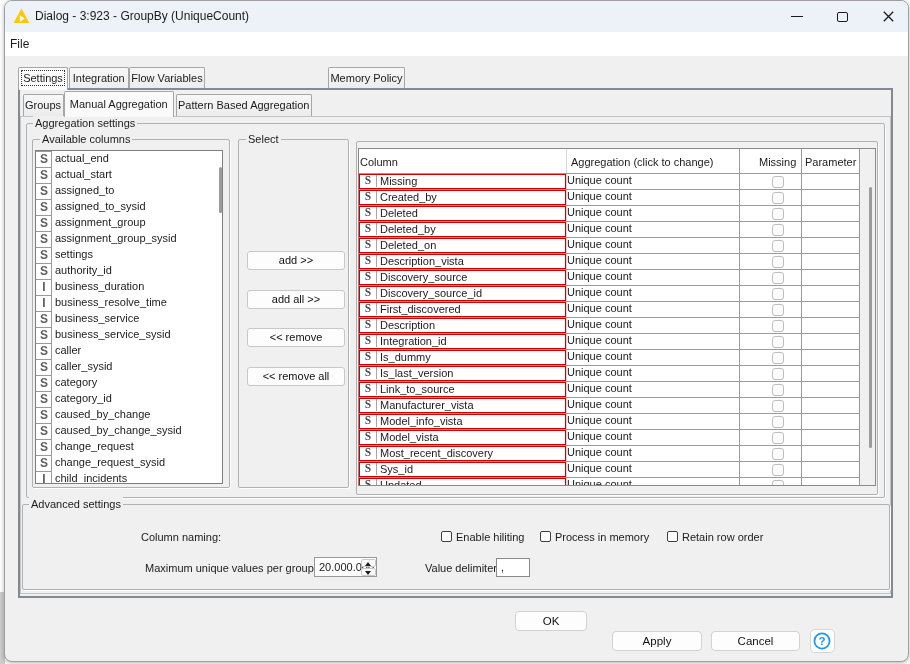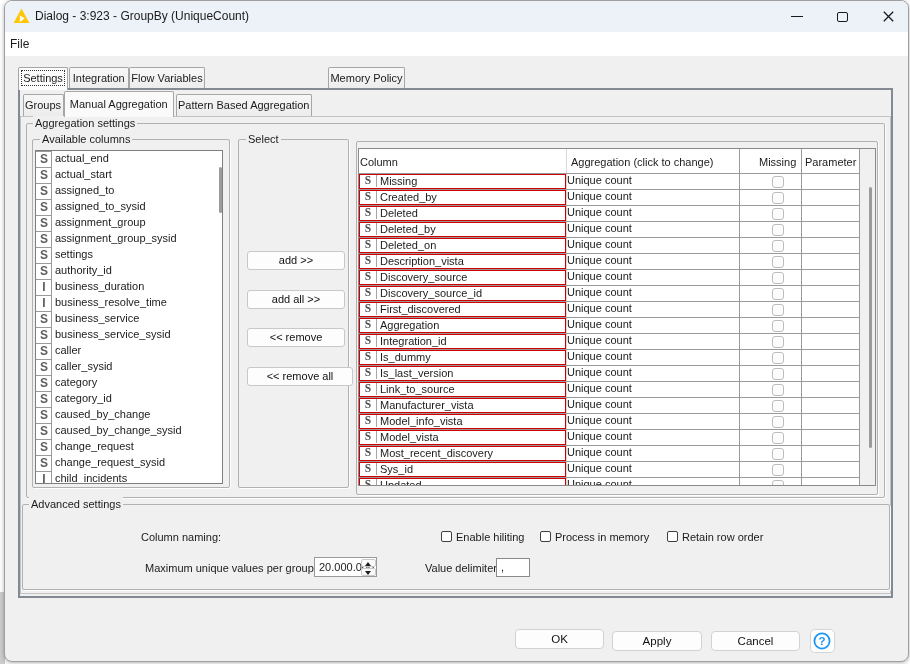--- a/index.html
+++ b/index.html
@@ -134,21 +134,21 @@
 <div style="position:absolute;left:0;top:320px;width:16px;height:16px;text-align:center;line-height:16px;font-weight:bold;font-size:12px;color:#5f5f5f">I</div>
 <div style="position:absolute;left:19px;top:320px;height:16px;line-height:15px;white-space:nowrap">child_incidents</div>
 
 </div>
 <div class="abs thmb" style="left:214px;top:166px;width:2.5px;height:46px"></div>
 <div class="abs grp" style="left:233px;top:138px;width:111px;height:349px"></div>
 <div class="abs grplbl" style="left:241px;top:131px">Select</div>
 <div class="abs btn" style="left:242px;top:250px;width:98px;height:19px;line-height:17px">add &gt;&gt;</div>
 <div class="abs btn" style="left:242px;top:288.5px;width:98px;height:19px;line-height:17px">add all &gt;&gt;</div>
 <div class="abs btn" style="left:242px;top:327px;width:98px;height:19px;line-height:17px">&lt;&lt; remove</div>
-<div class="abs btn" style="left:242px;top:365.5px;width:106px;height:19px;line-height:17px">&lt;&lt; remove all</div>
+<div class="abs btn" style="left:242px;top:365.5px;width:98px;height:19px;line-height:17px">&lt;&lt; remove all</div>
 <div class="abs grp" style="left:351px;top:140px;width:522px;height:354px"></div>
 <div class="abs" style="left:353px;top:147px;width:518px;height:338px;border:1px solid #8a8a8a;background:#f0f0f0;overflow:hidden">
 <div class="abs" style="left:0;top:0;width:501px;height:336px;background:#fff;border-right:1px solid #9a9a9a"></div>
 <div class="abs" style="left:1px;top:5px;height:16px;line-height:16px">Column</div>
 <div class="abs" style="left:212px;top:5px;height:16px;line-height:16px">Aggregation (click to change)</div>
 <div class="abs" style="left:400px;top:5px;height:16px;line-height:16px">Missing</div>
 <div class="abs" style="left:446px;top:5px;height:16px;line-height:16px">Parameter</div>
 <div class="abs vline" style="left:207px;top:0;height:336px"></div>
 <div class="abs" style="left:380px;top:0;width:1px;height:336px;background:#9a9a9a"></div>
 <div class="abs" style="left:442px;top:0;width:1px;height:336px;background:#9a9a9a"></div>
@@ -231,21 +231,21 @@
 <div class="abs redcell" style="left:-0.5px;top:152.5px;width:207px;height:15px">
         <span style="position:absolute;left:2px;top:-0.5px;width:13px;height:13px;line-height:13px;text-align:center;font-weight:bold;font-size:11.5px;color:#4a4a4a;font-family:'Liberation Serif',serif">S</span>
         <div style="position:absolute;left:16.5px;top:0;width:1px;height:12px;background:#a6a6a6"></div>
         <span style="position:absolute;left:20.5px;top:0;height:12px;line-height:12px;white-space:nowrap">First_discovered</span>
       </div>
 <div class="abs" style="left:208px;top:152px;height:16px;line-height:15px">Unique count</div>
 <div class="abs mcb" style="left:413px;top:154.5px"></div>
 <div class="abs redcell" style="left:-0.5px;top:168.5px;width:207px;height:15px">
         <span style="position:absolute;left:2px;top:-0.5px;width:13px;height:13px;line-height:13px;text-align:center;font-weight:bold;font-size:11.5px;color:#4a4a4a;font-family:'Liberation Serif',serif">S</span>
         <div style="position:absolute;left:16.5px;top:0;width:1px;height:12px;background:#a6a6a6"></div>
-        <span style="position:absolute;left:20.5px;top:0;height:12px;line-height:12px;white-space:nowrap">Aggregation</span>
+        <span style="position:absolute;left:20.5px;top:0;height:12px;line-height:12px;white-space:nowrap">Description</span>
       </div>
 <div class="abs" style="left:208px;top:168px;height:16px;line-height:15px">Unique count</div>
 <div class="abs mcb" style="left:413px;top:170.5px"></div>
 <div class="abs redcell" style="left:-0.5px;top:184.5px;width:207px;height:15px">
         <span style="position:absolute;left:2px;top:-0.5px;width:13px;height:13px;line-height:13px;text-align:center;font-weight:bold;font-size:11.5px;color:#4a4a4a;font-family:'Liberation Serif',serif">S</span>
         <div style="position:absolute;left:16.5px;top:0;width:1px;height:12px;background:#a6a6a6"></div>
         <span style="position:absolute;left:20.5px;top:0;height:12px;line-height:12px;white-space:nowrap">Integration_id</span>
       </div>
 <div class="abs" style="left:208px;top:184px;height:16px;line-height:15px">Unique count</div>
 <div class="abs mcb" style="left:413px;top:186.5px"></div>
@@ -328,20 +328,20 @@
       <span style="position:absolute;left:4px;white-space:nowrap">20.000.000</span>
       <div style="position:absolute;right:0.5px;top:0.5px;width:15px;height:8.5px;background:#fbfbfb;border:1px solid #c9c9c9;border-radius:2px">
         <div style="position:absolute;left:3.5px;top:2.5px;width:0;height:0;border-left:3.5px solid transparent;border-right:3.5px solid transparent;border-bottom:4px solid #1c1c1c"></div>
       </div>
       <div style="position:absolute;right:0.5px;top:9.5px;width:15px;height:8.5px;background:#fbfbfb;border:1px solid #c9c9c9;border-radius:2px">
         <div style="position:absolute;left:3.5px;top:2.5px;width:0;height:0;border-left:3.5px solid transparent;border-right:3.5px solid transparent;border-top:4px solid #1c1c1c"></div>
       </div>
     </div>
 <div class="abs" style="left:420px;top:561px;white-space:nowrap">Value delimiter</div>
 <div class="abs" style="left:491px;top:557px;width:34px;height:19px;border:1px solid #8a8a8a;background:#fff;line-height:17px;padding-left:4px">,</div>
-<div class="abs bigbtn" style="left:510px;top:628px;width:89px;height:20px">OK</div>
+<div class="abs bigbtn" style="left:510px;top:610px;width:72px;height:20px">OK</div>
 <div class="abs bigbtn" style="left:607px;top:630px;width:90px;height:20px">Apply</div>
 <div class="abs bigbtn" style="left:706px;top:630px;width:89px;height:20px">Cancel</div>
 <div class="abs" style="left:804.5px;top:627.5px;width:25px;height:24px;border:1px solid #d5d5d5;border-radius:5px;background:#fff"></div>
 <svg class="abs" style="left:808px;top:631px" width="18" height="18" viewBox="0 0 18 18">
 <circle cx="9" cy="9" r="7.6" fill="none" stroke="#1f97f4" stroke-width="1.8"></circle>
 <text x="9" y="13" text-anchor="middle" font-family="Liberation Sans,sans-serif" font-size="11.5" font-weight="bold" fill="#1f97f4">?</text>
     </svg>
 </div>
 </body></html>

